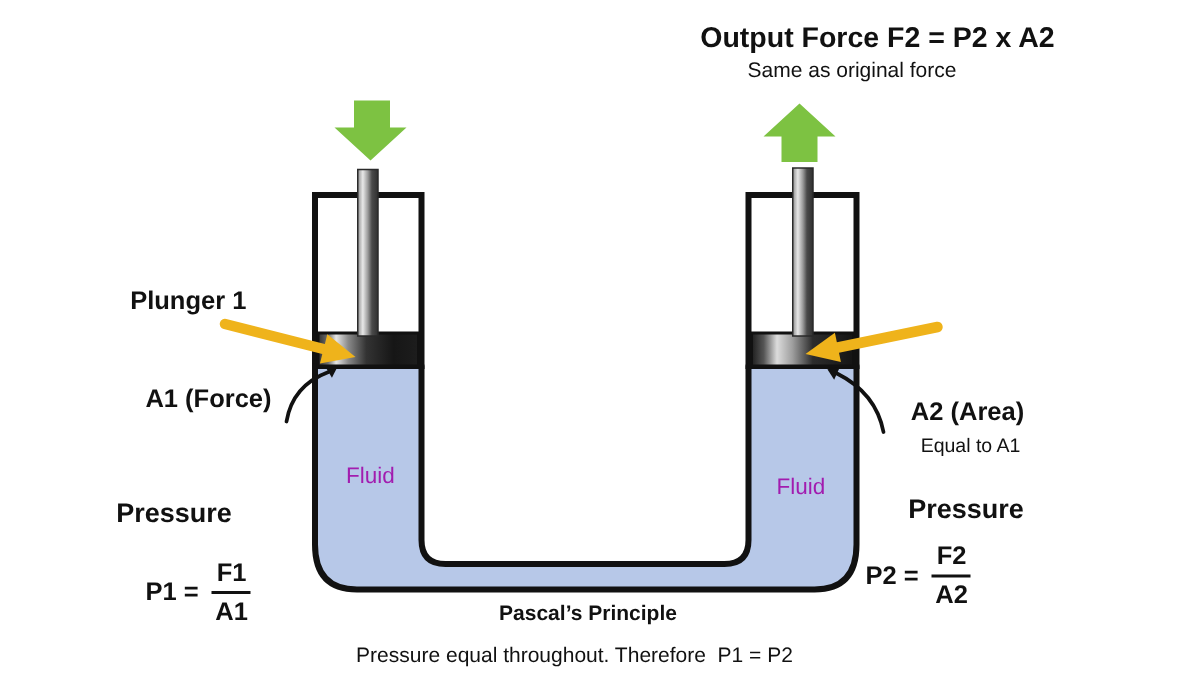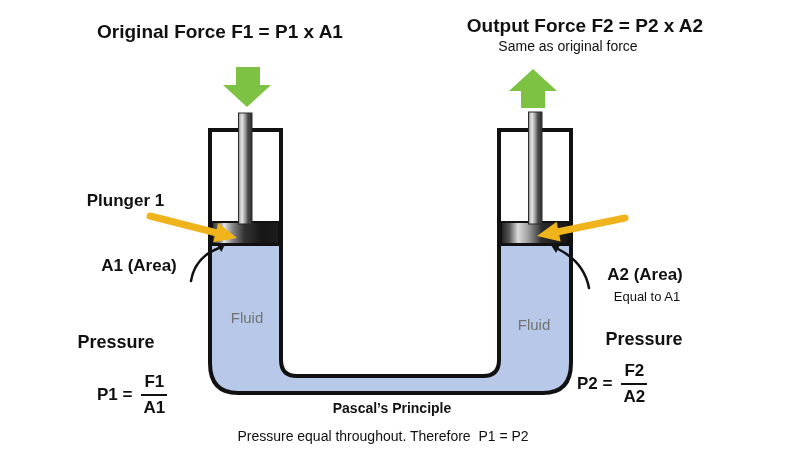--- a/index.html
+++ b/index.html
@@ -9,21 +9,21 @@
   }
   .stage svg { position:absolute; left:0; top:0; }
   .txt { position:absolute; text-align:center; line-height:1.15; }
   .b  { font-weight:bold; }
   .t19 { font-size:19px; }
   .t17 { font-size:17px; }
   .t18 { font-size:18px; }
   .t15 { font-size:15px; }
   .t14 { font-size:14px; }
   .t13 { font-size:13px; }
-  .fluid-lbl { color:#737373; }
+  .fluid-lbl { color:#a21caf; }
   .formula { position:absolute; display:flex; align-items:center; gap:9px;
              font-weight:bold; font-size:17px; }
   .frac { display:inline-flex; flex-direction:column; align-items:center; line-height:1.15; }
   .frac .num { border-bottom:2.5px solid #111; padding:0 3px 2px; }
   .frac .den { padding-top:2px; }
   .footer-caption { white-space:pre; }
 </style>
 </head>
 <body>
 
@@ -85,27 +85,26 @@
     <g>
       <path d="M 191 281 Q 195 257 219 248" fill="none" stroke="#111111" stroke-width="2.5" stroke-linecap="round"></path>
       <polygon points="225,244.5 221.3,251.9 216.7,244.1" fill="#111111"></polygon>
     </g>
     <g>
       <path d="M 589 288 Q 584 262 558 249" fill="none" stroke="#111111" stroke-width="2.5" stroke-linecap="round"></path>
       <polygon points="551.6,246.1 559.9,244.9 556.1,253.1" fill="#111111"></polygon>
     </g>
   </svg>
 
-  <div class="txt b t19" style="left:60px; top:21px; width:320px;">Original Force F1 = P1 x A1</div>
   <div class="txt b t19" style="left:425px; top:15px; width:320px;">Output Force F2 = P2 x A2</div>
   <div class="txt t14" style="left:408px; top:38px; width:320px;">Same as original force</div>
 
   <div class="txt b t17" style="left:58px; top:191px; width:135px;">Plunger 1</div>
 
-  <div class="txt b t17" style="left:60px; top:256px; width:158px;">A1 (Area)</div>
+  <div class="txt b t17" style="left:60px; top:256px; width:158px;">A1 (Force)</div>
   <div class="txt b t17" style="left:585px; top:265px; width:120px;">A2 (Area)</div>
   <div class="txt t13" style="left:587px; top:290px; width:120px;">Equal to A1</div>
 
   <div class="txt t15 fluid-lbl" style="left:207px; top:309px; width:80px;">Fluid</div>
   <div class="txt t15 fluid-lbl" style="left:494px; top:316px; width:80px;">Fluid</div>
 
   <div class="txt b t18" style="left:56px; top:332px; width:120px;">Pressure</div>
   <div class="formula" style="left:97px; top:372px;">
     <span>P1 =</span>
     <span class="frac">

